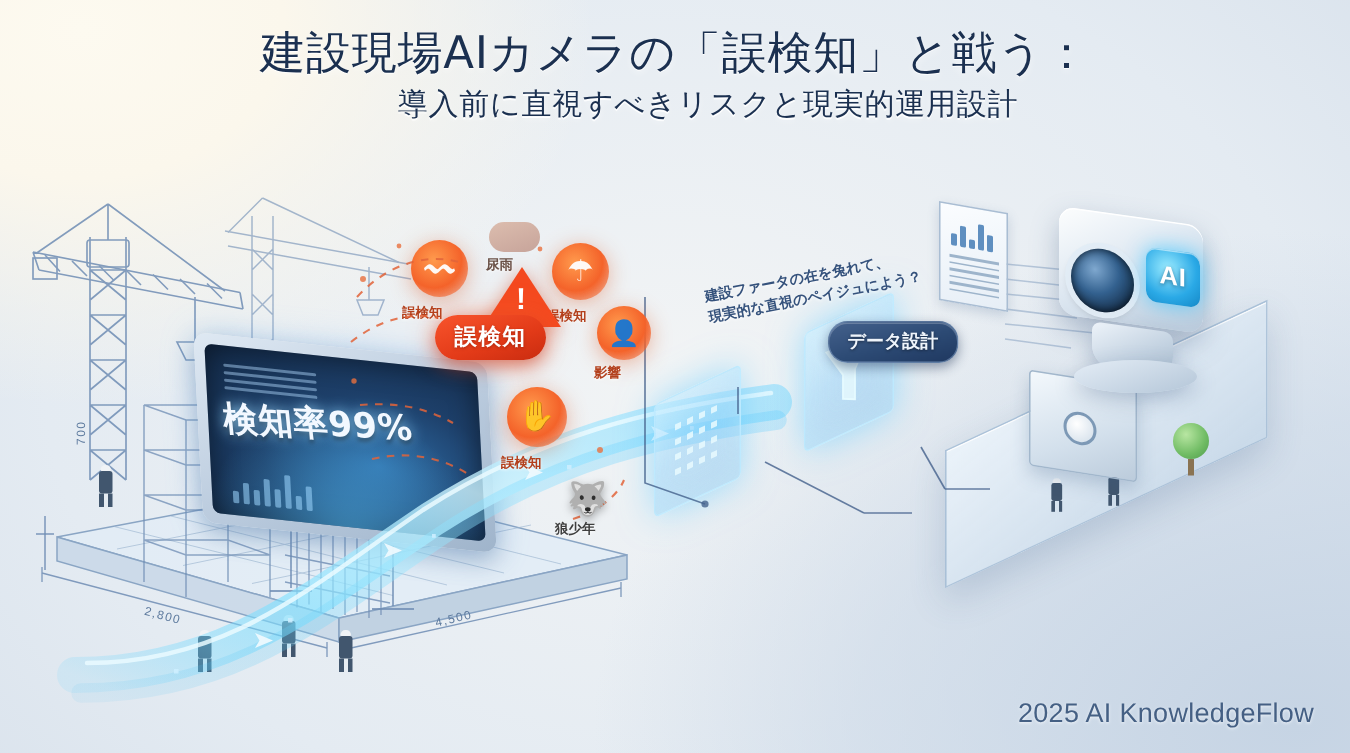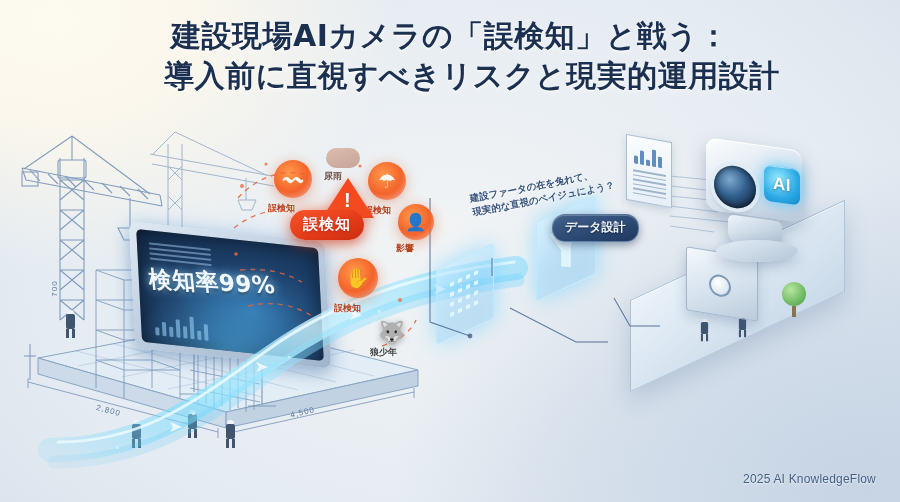--- a/index.html
+++ b/index.html
@@ -16,26 +16,26 @@
       radial-gradient(ellipse 700px 500px at 50% 50%, #f2f4f5 0%, #e4ebf2 60%, #d5dfea 100%),
       linear-gradient(135deg,#faf7ef 0%,#eef1f4 42%,#d9e2ec 78%,#c9d7e6 100%);
   }
   
   #title {
     position:absolute; left:0; right:0; top:16px;
     text-align:center; z-index:40;
     font-family:"DejaVu Sans","Liberation Sans",sans-serif;
   }
   #title .line {
-    display:block; color:#1b3050; font-weight:bold;
+    display:block; color:#1b3050; font-weight:normal;
     letter-spacing:.5px; line-height:1.32;
     text-shadow:0 1px 0 rgba(255,255,255,.85), 0 2px 5px rgba(255,255,255,.55);
   }
   #title .l1 { font-size:30px; }
-  #title .l2 { font-size:30px;margin-left:44px; }
+  #title .l2 { font-size:20px;margin-left:44px; }
 
   
   .jp { font-family:"DejaVu Sans","Liberation Sans",sans-serif; }
   .blueline { stroke:#6f8db4; fill:none; }
 
   
   #left-scene { position:absolute; left:0; top:120px; width:420px; height:360px; z-index:10; }
 
   
   #monitor { position:absolute; left:132px; top:112px; width:196px; height:126px; z-index:16;
@@ -207,21 +207,21 @@
   
   .worker { position:absolute; z-index:18; }
   .worker .helmet { width:7px;height:4px;border-radius:4px 4px 1px 1px;background:#f0f3f6;margin:0 auto; }
   .worker .body { width:9px;height:15px;background:#41566e;border-radius:2px;margin:0 auto; }
   .worker .legs { width:9px;height:9px;margin:0 auto;
                   background:linear-gradient(90deg,#41566e 0 3px, transparent 3px 6px, #41566e 6px 9px); }
 
   
   #watermark {
     position:absolute; right:24px; bottom:16px; z-index:45;
-    color:#3a567c; font-size:12px; letter-spacing:.2px; opacity:.92;
+    color:#3a567c; font-size:18px; letter-spacing:.2px; opacity:.92;
     text-shadow:0 1px 2px rgba(255,255,255,.8);
   }
   svg { display:block; overflow:visible; }
 </style>
 </head>
 <body>
 
 <div id="stage">
 
   <div id="title">

